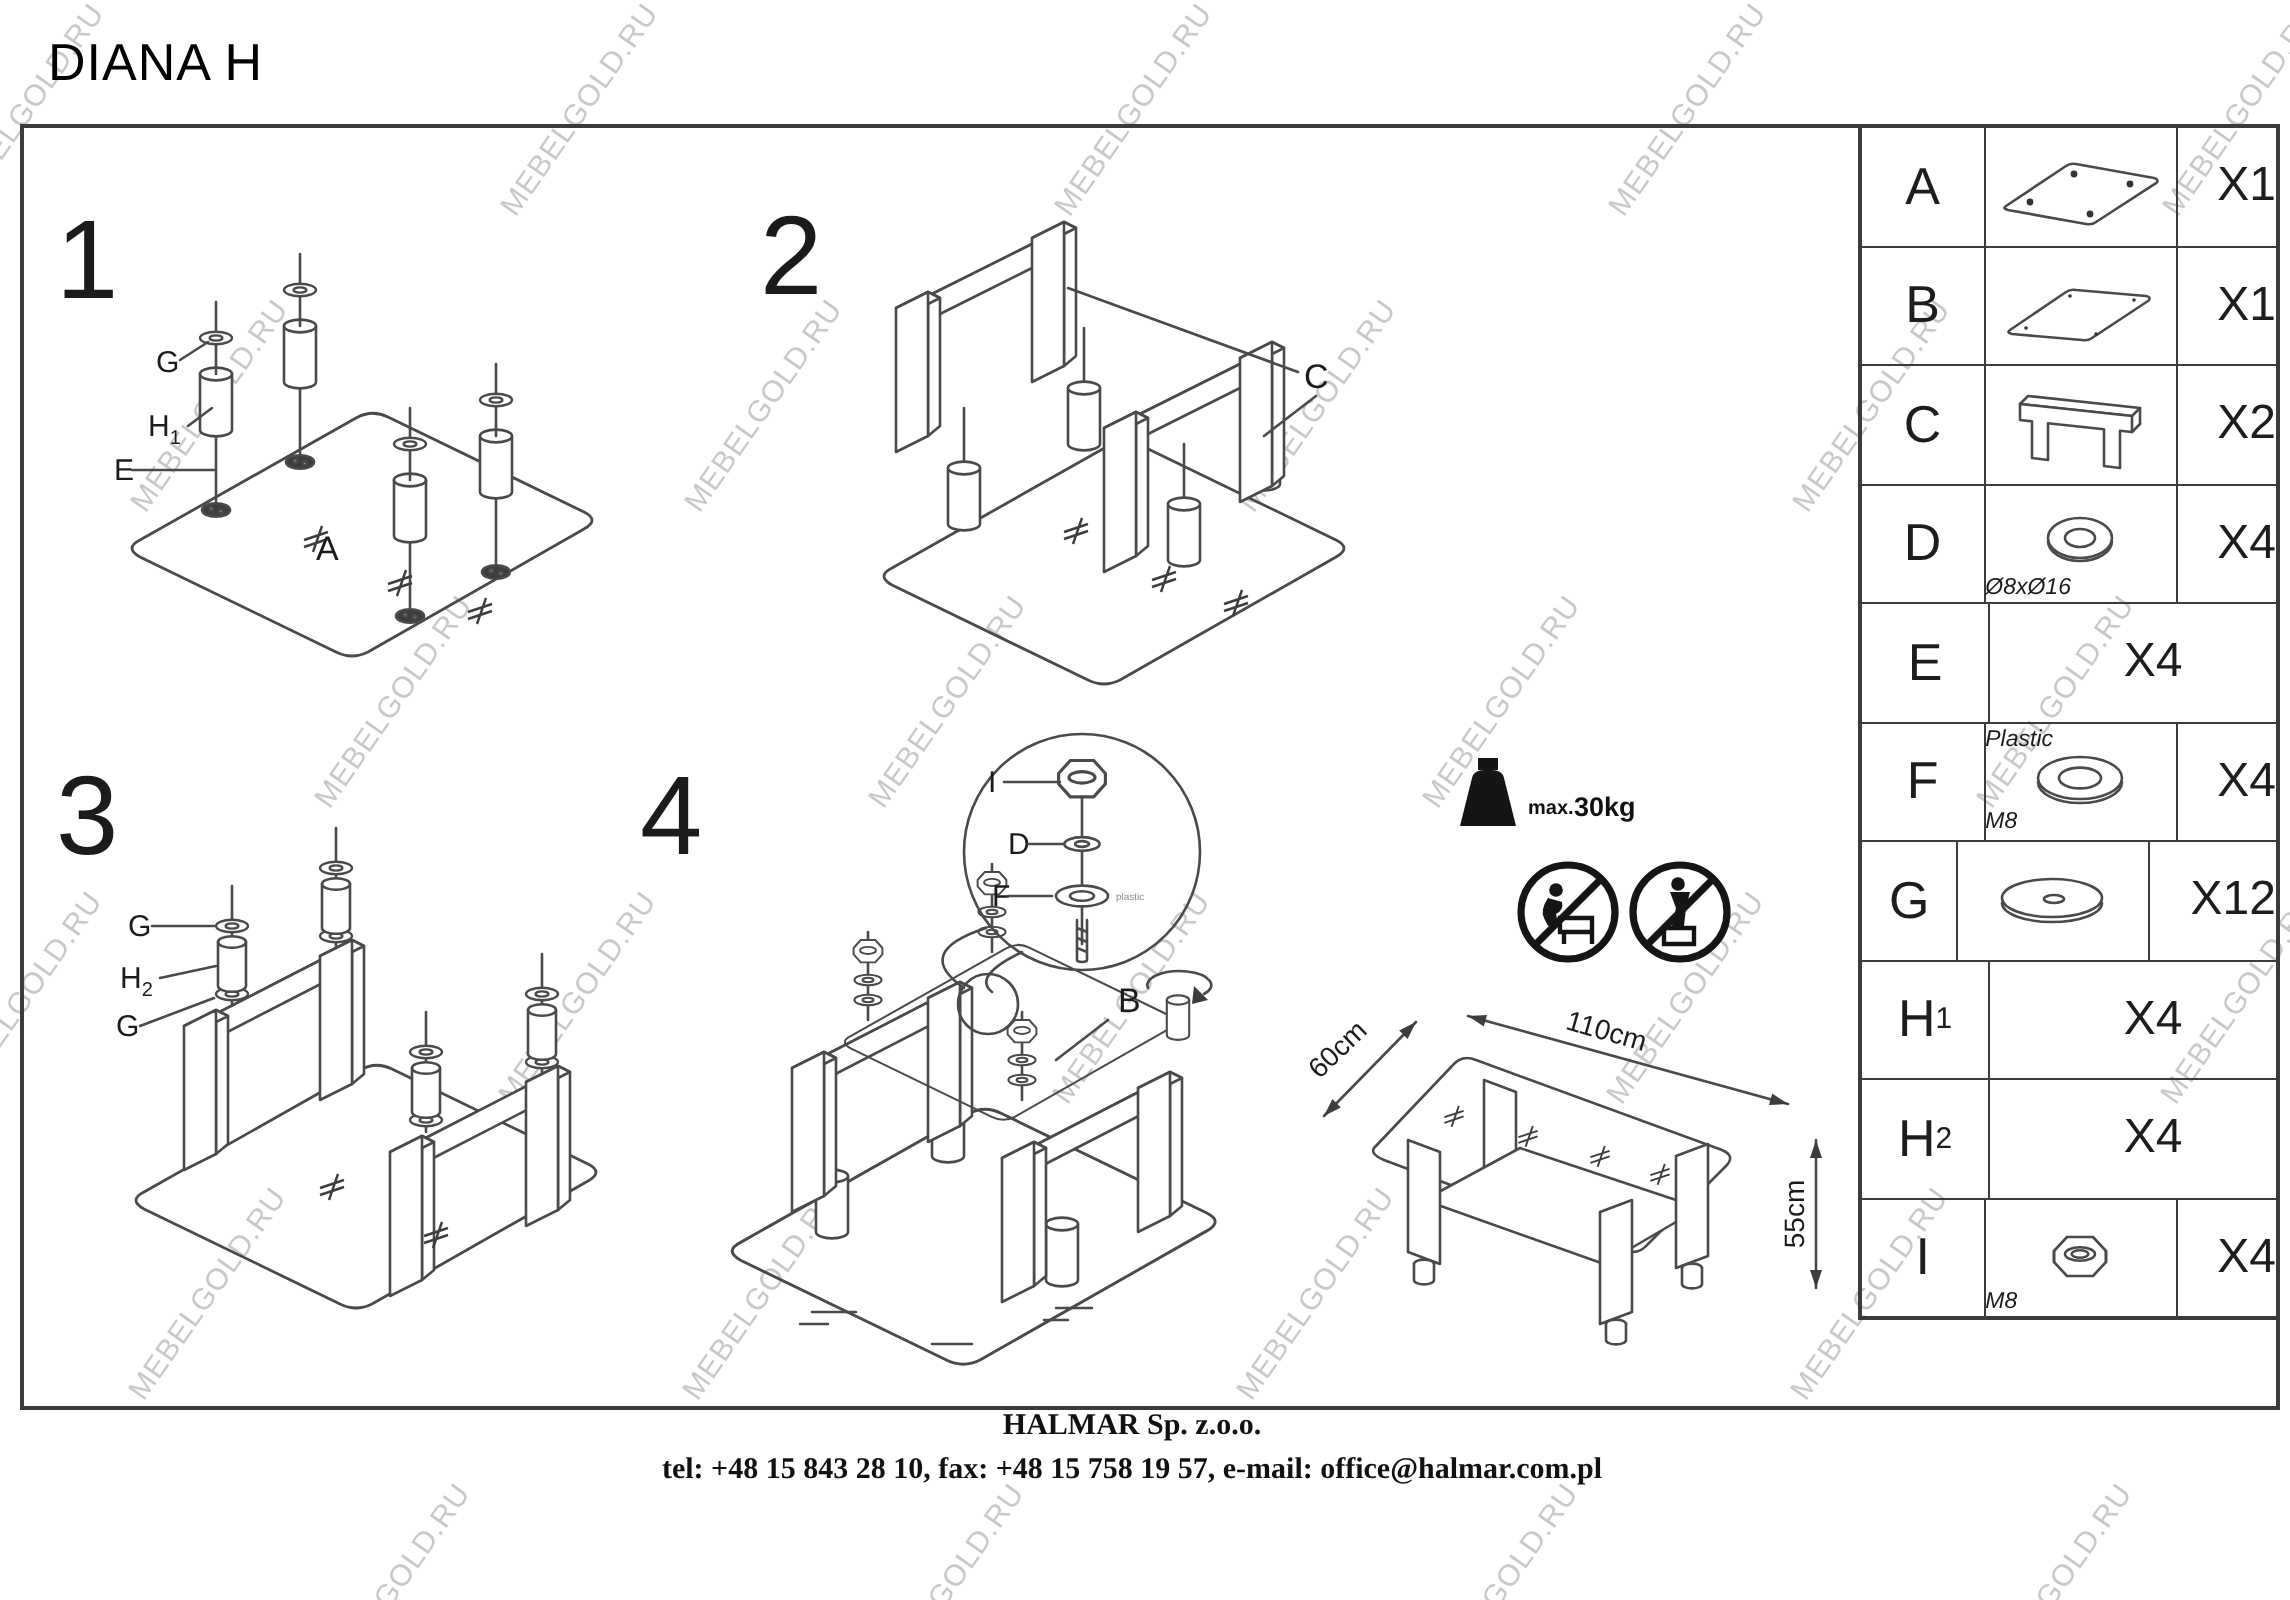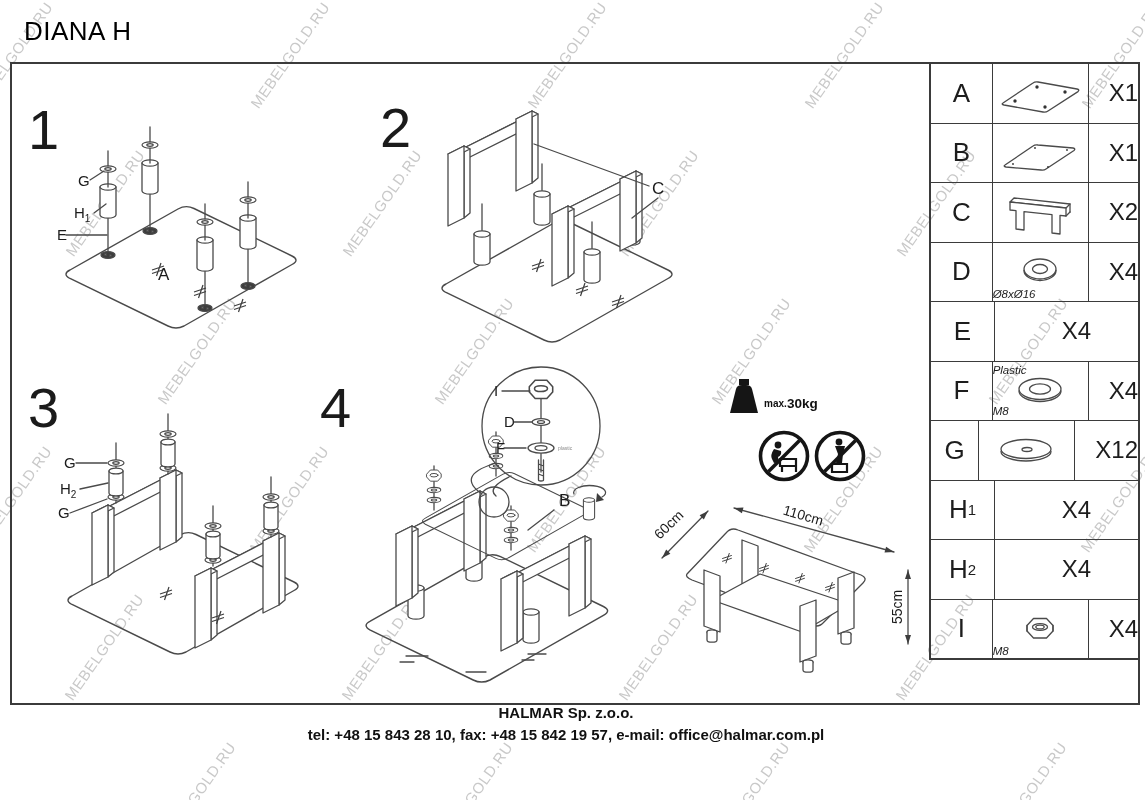--- a/index.html
+++ b/index.html
@@ -27,21 +27,21 @@
   .pt-row{flex:1;display:flex;border-bottom:1.5px solid #3b3b3b;min-height:0;}
   .pt-row:last-child{border-bottom:none;}
   .pt-letter{width:63px;border-right:1.5px solid #3b3b3b;display:flex;align-items:center;
              justify-content:center;font-size:26px;}
   .pt-letter sub{font-size:15px;}
   .pt-iconcell{width:96px;border-right:1.5px solid #3b3b3b;display:flex;flex-direction:column;
                align-items:flex-start;justify-content:center;font-style:italic;}
   .cap{display:block;height:13px;font-size:11.5px;line-height:13px;text-align:center;color:#1b1b1b;}
   .pt-qty{flex:1;display:flex;align-items:center;justify-content:center;font-size:24px;margin-left:20px;}
   .footer{position:absolute;left:0;top:702px;width:1132px;text-align:center;z-index:2;
-          font-weight:bold;font-size:15px;line-height:22px;color:#111;}
+          font-weight:bold;font-size:15px;line-height:22px;color:#111;font-family:Liberation Serif, serif;}
 </style>
 </head>
 <body>
 
 <div class="page">
 
   <div class="wm-layer" style="color: rgb(201, 201, 201);">
       <span class="wm" style="left: 13px; top: 55px;">MEBELGOLD.RU</span>
       <span class="wm" style="left: 290px; top: 55px;">MEBELGOLD.RU</span>
       <span class="wm" style="left: 567px; top: 55px;">MEBELGOLD.RU</span>
@@ -543,16 +543,16 @@
         </svg>
         <span class="cap">M8</span>
       </div>
       <div class="pt-qty">X4</div>
     </div>
 
   </div>
 
   <div class="footer">
     <div>HALMAR Sp. z.o.o.</div>
-    <div>tel: +48 15 843 28 10, fax: +48 15 842 19 57, e-mail: office@halmar.com.pl</div>
+    <div>tel: +48 15 843 28 10, fax: +48 15 758 19 57, e-mail: office@halmar.com.pl</div>
   </div>
 
 </div>
 
 </body></html>

